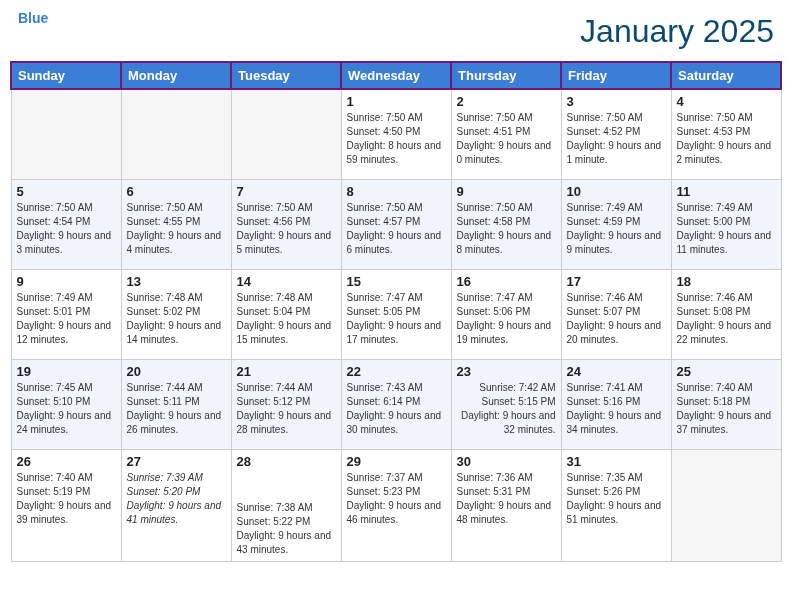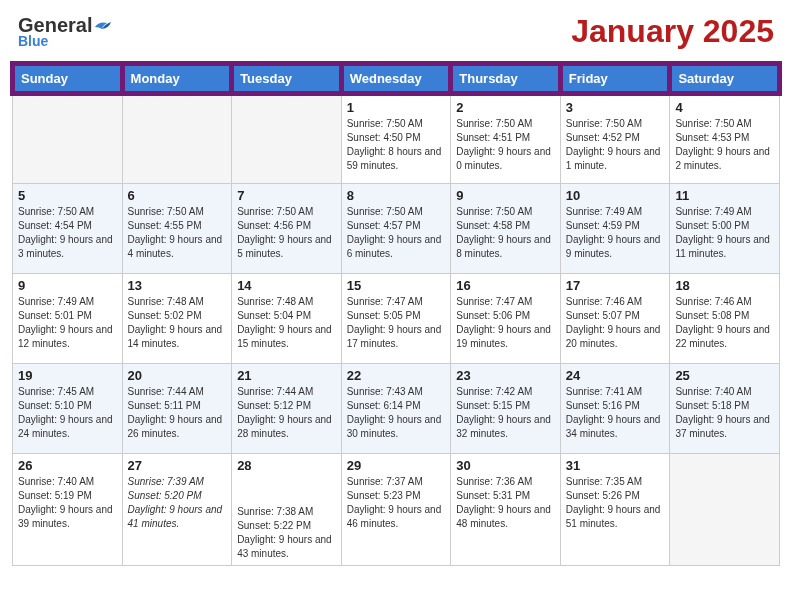--- a/index.html
+++ b/index.html
@@ -20,42 +20,42 @@
     .logo {
       display: flex;
       flex-direction: column;
       align-items: flex-start;
     }
     .title-area {
       text-align: right;
     }
     .month-title {
       font-size: 32px;
-      font-weight: bold;
-      color: #b91c1c;
+      font-weight: normal;
+      color: #0c4a6e;
       line-height: 1.1;
     }
     .location-title {
       font-size: 14px;
       color: #444;
       margin-top: 2px;
     }
     .calendar-table {
       width: 100%;
       border-collapse: collapse;
       table-layout: fixed;
     }
     .calendar-table th {
       background-color: #3a7fd5;
       color: #fff;
       text-align: left;
       padding: 5px 6px;
       font-size: 13px;
       font-weight: bold;
-      border: 5px solid #701a75;
+      border: 2px solid #701a75;
     }
     .calendar-table td {
       border: 1px solid #ccc;
       vertical-align: top;
       padding: 4px 5px;
       font-size: 10.5px;
       color: #333;
       height: 90px;
       background: #fff;
     }
@@ -75,27 +75,20 @@
     }
     .row-shade td {
       background: #f0f4fb;
     }
   </style>
 </head>
 <body>
 
 <div class="header-area">
   <div class="logo">
-    <div style="display:flex; align-items:center;">
-      <span style="font-size:20px; font-weight:bold; color:#333;">General</span>
-      <svg width="18" height="14" viewBox="0 0 18 14" style="margin-left:1px;">
-        <path d="M2,8 Q6,2 14,4 Q10,6 9,10 Q6,8 2,8Z" fill="#3a7fd5"></path>
-        <path d="M9,10 Q12,5 18,3 Q16,9 9,10Z" fill="#1a5fa0"></path>
-      </svg>
-    </div>
     <span style="font-size:14px; font-weight:bold; color:#3a7fd5; margin-top:-4px;">Blue</span>
   </div>
   <div class="title-area">
     <div class="month-title">January 2025</div>
   </div>
 </div>
 
 <table class="calendar-table">
   <thead>
     <tr>
@@ -246,21 +239,21 @@
 Daylight: 9 hours and 28 minutes.</div>
         </td>
         <td>
           <div class="day-number">22</div>
           <div class="day-info" style="white-space: pre-line;">Sunrise: 7:43 AM
 Sunset: 6:14 PM
 Daylight: 9 hours and 30 minutes.</div>
         </td>
         <td>
           <div class="day-number">23</div>
-          <div class="day-info" style="white-space: pre-line;">Sunrise: 7:42 AM
+          <div class="day-info" style="white-space: pre-line; text-align: right;">Sunrise: 7:42 AM
 Sunset: 5:15 PM
 Daylight: 9 hours and 32 minutes.</div>
         </td>
         <td>
           <div class="day-number">24</div>
           <div class="day-info" style="white-space: pre-line;">Sunrise: 7:41 AM
 Sunset: 5:16 PM
 Daylight: 9 hours and 34 minutes.</div>
         </td>
         <td>

